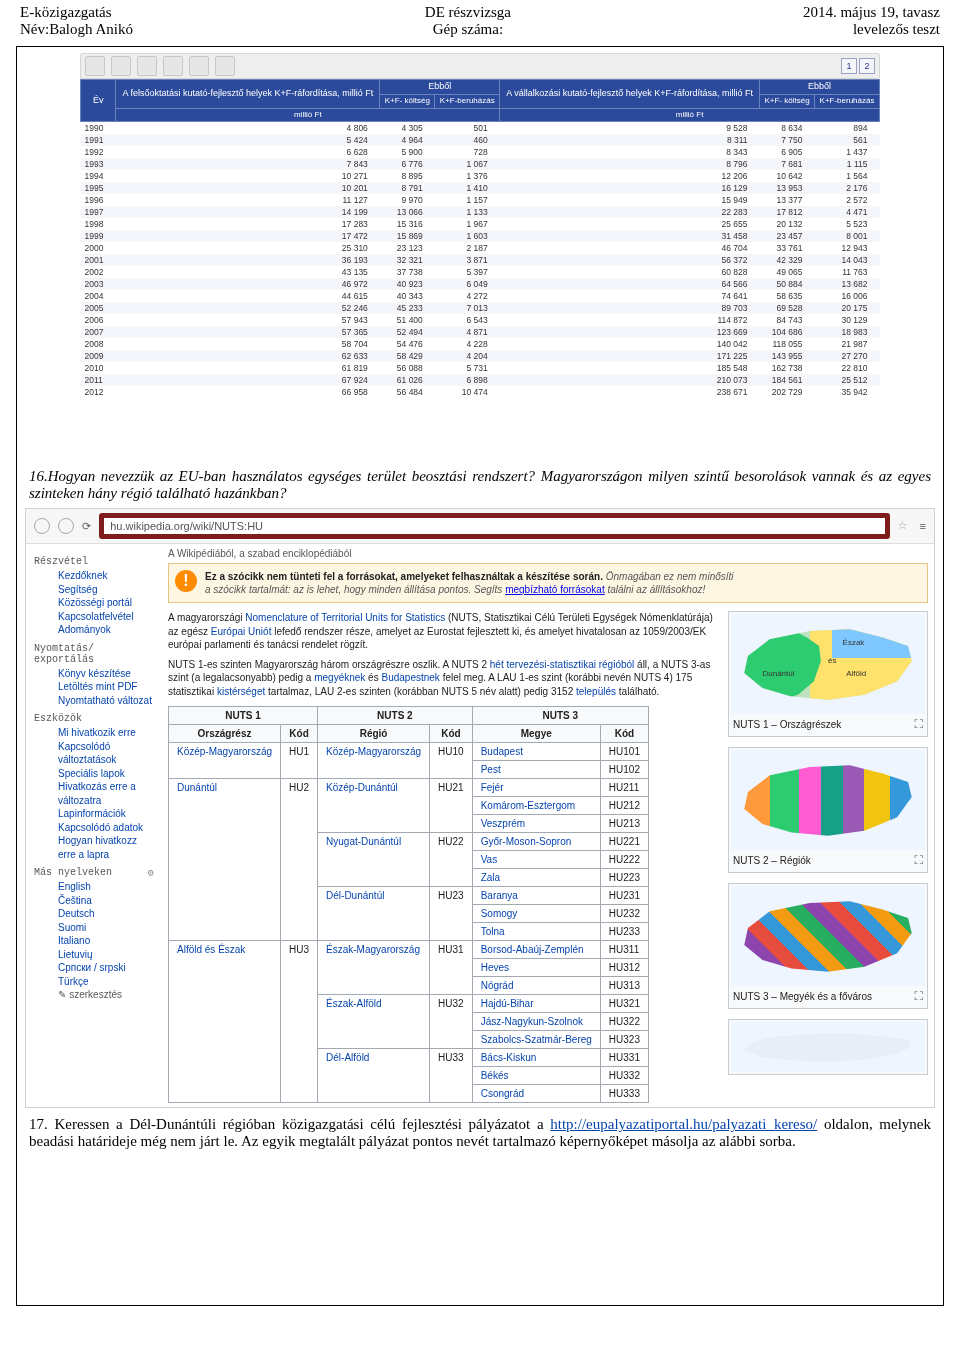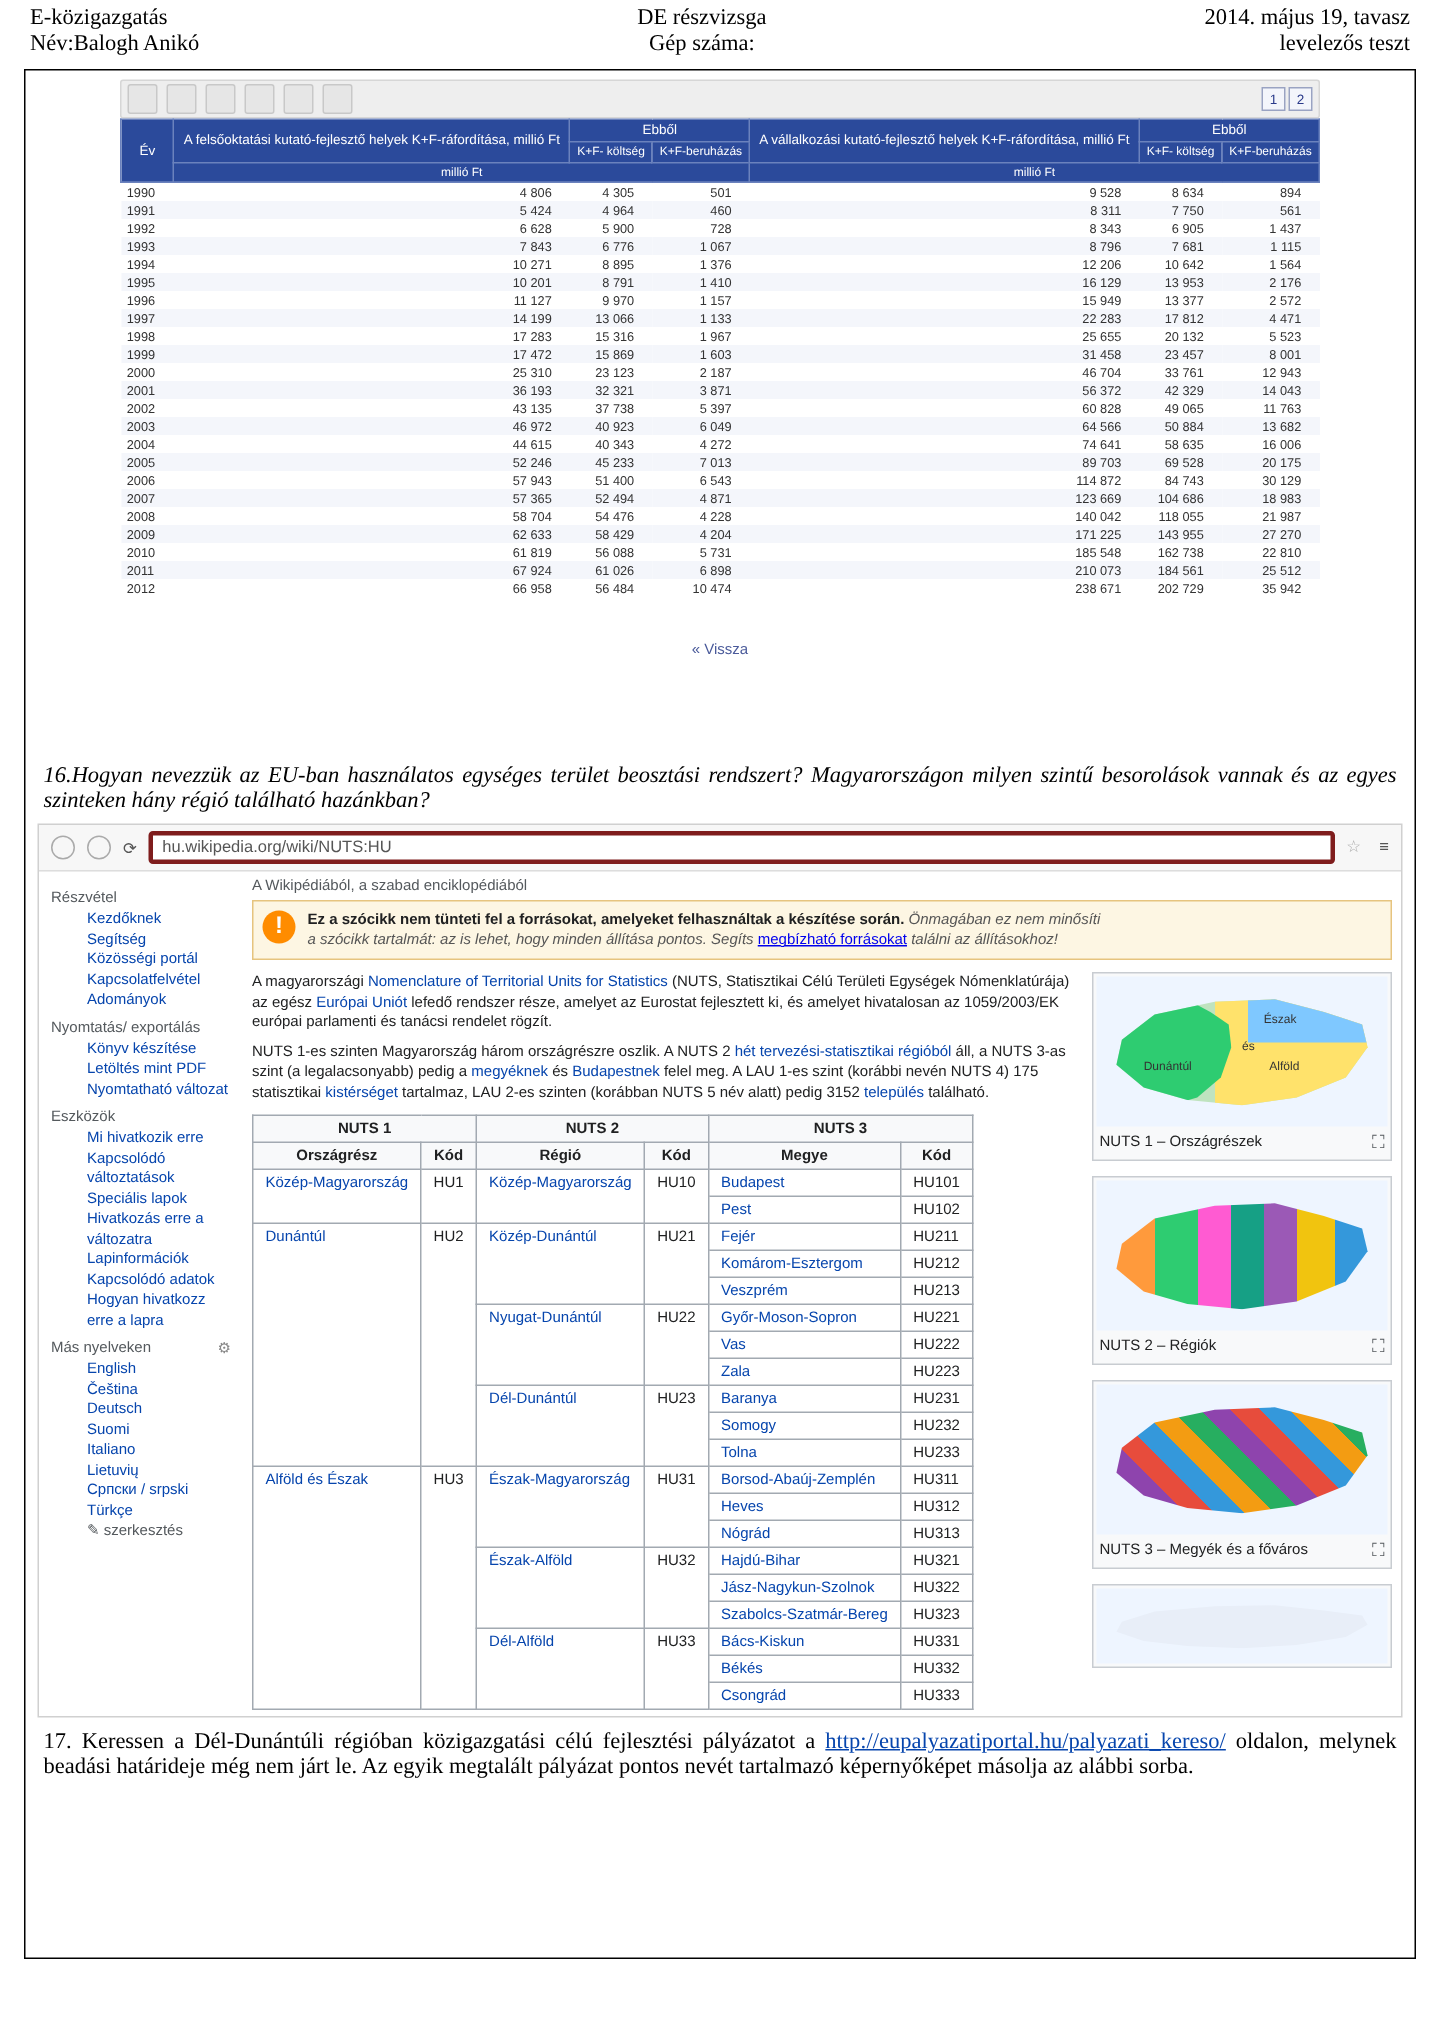--- a/index.html
+++ b/index.html
@@ -140,40 +140,41 @@
     gap: 8px;
     padding: 4px 8px;
     border-bottom: 1px solid #ddd;
     background: #f7f7f7;
     font-size: 11px;
     color: #555;
   }
   .shot2 .urlbar .nav-ic { width: 14px; height: 14px; border-radius: 50%; border: 1px solid #aaa; display:inline-block; }
   .shot2 .urlbar .addr {
     flex: 1;
-    border: 3px solid #7f1d1d;
+    border: 5px solid #7f1d1d;
     border-radius: 3px;
     padding: 2px 6px;
     background: #fff;
     font-family: Arial;
   }
   .shot2 .urlbar .star { width:14px; height:14px; color:#aaa; }
   .shot2 .body {
     display: flex;
     align-items: flex-start;
   }
   .shot2 .sidebar {
     width: 120px;
     padding: 6px 8px;
     font-size: 10px;
   }
   .shot2 .sidebar .sec-head {
     color: #54595d;
     font-size: 10px;
     margin: 6px 0 2px 0;
+    font-family: Liberation Mono, monospace;
   }
   .shot2 .sidebar a {
     color: #0645ad;
     text-decoration: none;
     display: block;
     line-height: 1.35;
     padding-left: 24px;
   }
   .shot2 .sidebar .gear {
     float: right;
@@ -544,21 +545,20 @@
             <td class="year">2012</td>
             <td>66 958</td>
             <td>56 484</td>
             <td>10 474</td>
             <td>238 671</td>
             <td>202 729</td>
             <td>35 942</td>
           </tr>
         </tbody>
     </table>
-    <div class="back-link">« Vissza</div>
   </div>
 
   <div class="question">16.Hogyan nevezzük az EU-ban használatos egységes terület beosztási rendszert? Magyarországon milyen szintű besorolások vannak és az egyes szinteken hány régió található hazánkban?</div>
 
   <div class="shot2">
     <div class="urlbar">
       <span class="nav-ic"></span>
       <span class="nav-ic"></span>
       <span>⟳</span>
       <span class="addr">

